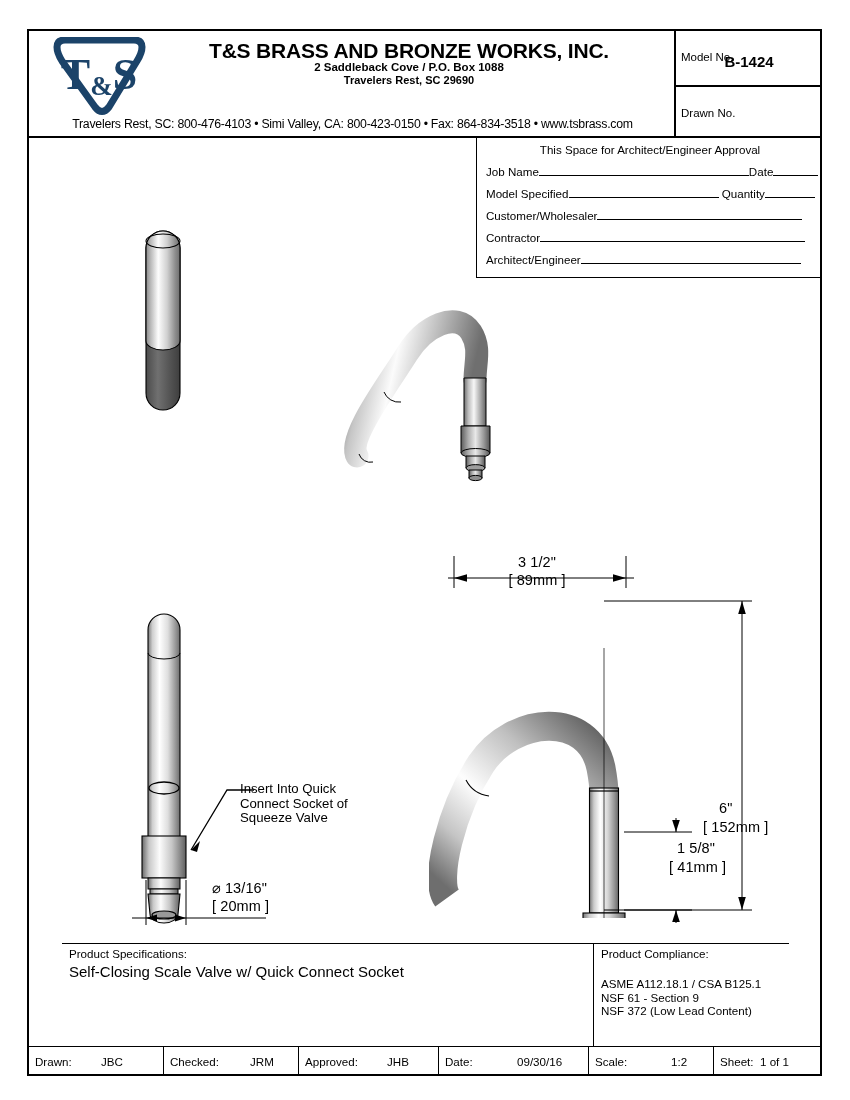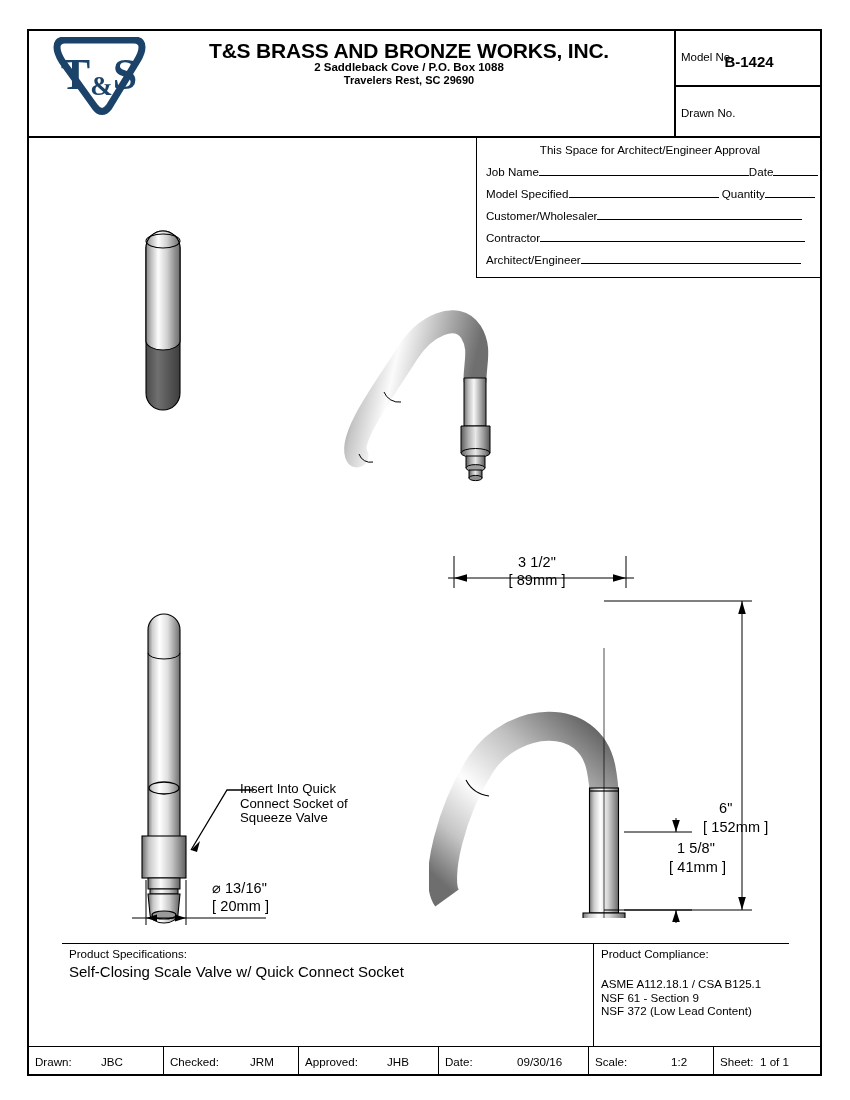--- a/index.html
+++ b/index.html
@@ -66,20 +66,21 @@
       <div class="logo">
         <svg width="105" height="80" viewBox="0 0 105 80">
           <path d="M10 10 Q10 3 18 3 L87 3 Q95 3 95 10 Q95 16 90 24 L62 70 Q55 79 48 70 L15 24 Q10 16 10 10 Z" fill="none" stroke="#1b4369" stroke-width="7"></path>
           <text x="52" y="52" font-family="'Liberation Serif',serif" font-size="44" font-weight="bold" fill="#1b4369" text-anchor="middle">T<tspan font-size="27" dy="6">&amp;</tspan><tspan font-size="44" dy="-6">S</tspan></text>
         </svg>
       </div>
 
       <div class="co-name">T&amp;S BRASS AND BRONZE WORKS, INC.</div>
       <div class="co-addr1">2 Saddleback Cove / P.O. Box 1088</div>
       <div class="co-addr2">Travelers Rest, SC  29690</div>
+      <div class="co-phone">Travelers Rest, SC: 800-476-4103 • Simi Valley, CA: 800-423-0150 • Fax: 864-834-3518 • www.tsbrass.com</div>
     </div>
 
     <div class="model-box">
       <div class="box-lbl">Model No.</div>
       <div class="model-val">B-1424</div>
     </div>
     <div class="item-box">
       <div class="box-lbl">Drawn No.</div>
     </div>
   </div>

